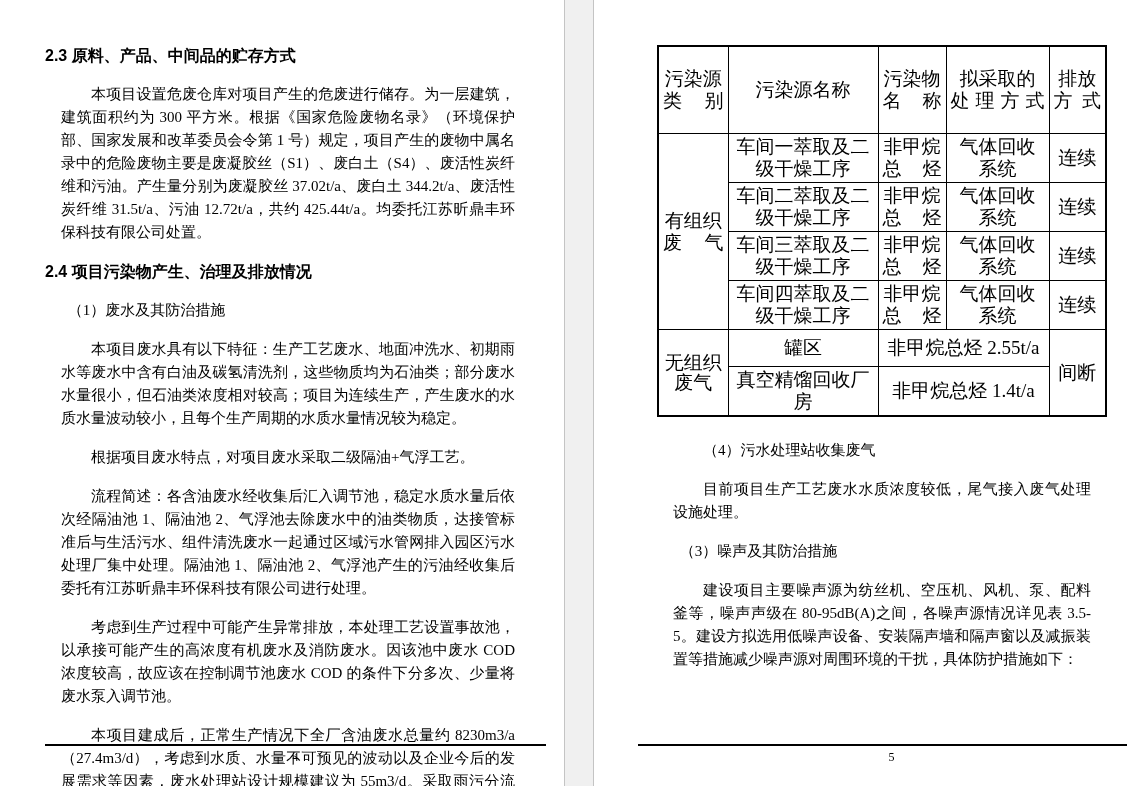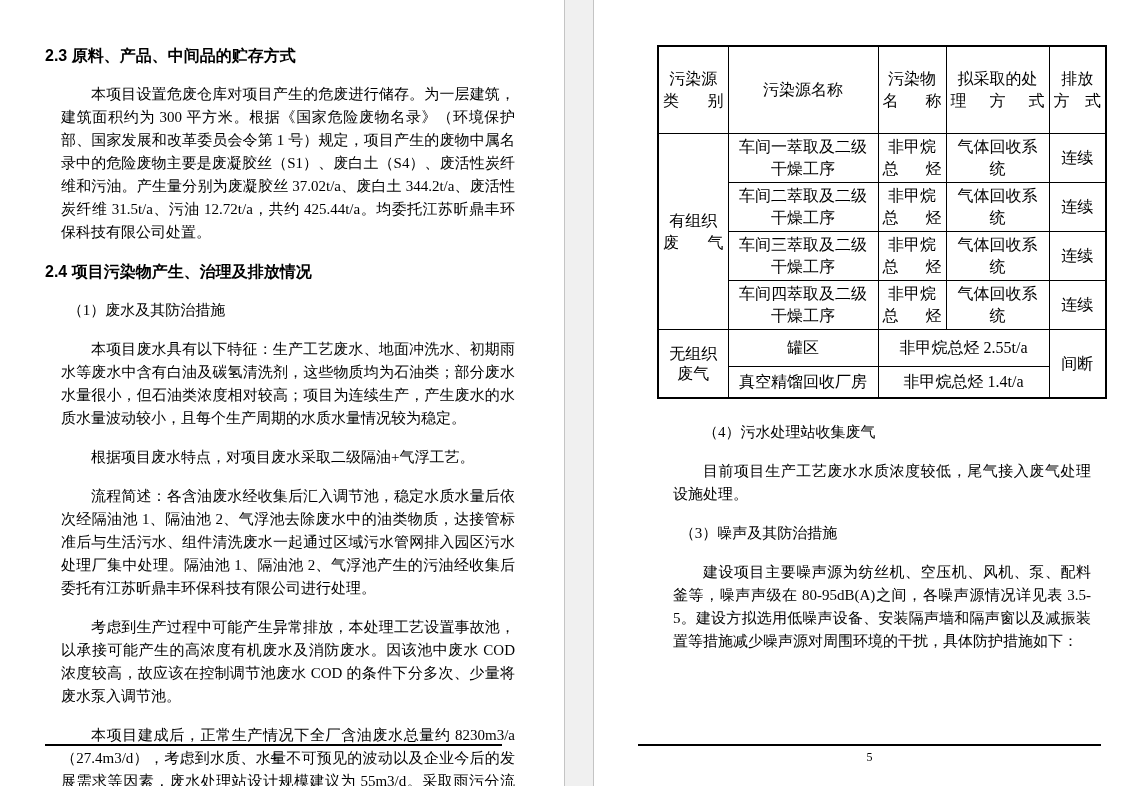--- a/index.html
+++ b/index.html
@@ -3,21 +3,21 @@
 <meta charset="utf-8">
 <style>
   html,body{margin:0;padding:0;}
   body{
     width:1127px;height:786px;position:relative;
     background:#ffffff;
     font-family:"Liberation Serif","DejaVu Serif",serif;
     color:#000;
     overflow:hidden;
   }
-  .page{position:absolute;top:0;height:786px;background:#fff;}
+  .page{position:absolute;top:0;height:786px;background:#fff;padding-left:44px;}
   #page-left{left:0;width:564px;}
   #page-right{left:594px;width:533px;}
   .page-divider{
     position:absolute;top:0;left:564px;width:30px;height:786px;
     background:#f0f0f0;
     border-left:1px solid #c4c4c4;border-right:1px solid #c4c4c4;
     box-sizing:border-box;
   }
   .content{position:absolute;font-size:15px;line-height:23px;text-align:justify;}
   #page-left .content{left:45px;width:486px;top:44px;}
@@ -27,21 +27,21 @@
     font-size:16px;font-weight:bold;margin:0;padding:0;line-height:23px;
   }
   p{margin:16px;padding:0;}
   .pp{text-indent:2em;}
   .pi1{text-indent:0.45em;font-family:Liberation Serif, serif;}
   .pi2{text-indent:2em;}
   table.pol{
     border-collapse:collapse;
     width:448px;
     table-layout:fixed;
-    font-size:16px;
+    font-size:19px;
     line-height:22px;
     border:2px solid #000;
     margin-bottom:22px;
   }
   table.pol td{
     border:1px solid #000;
     padding:2px 4px;
     vertical-align:middle;
     text-align:center;
     overflow:hidden;

